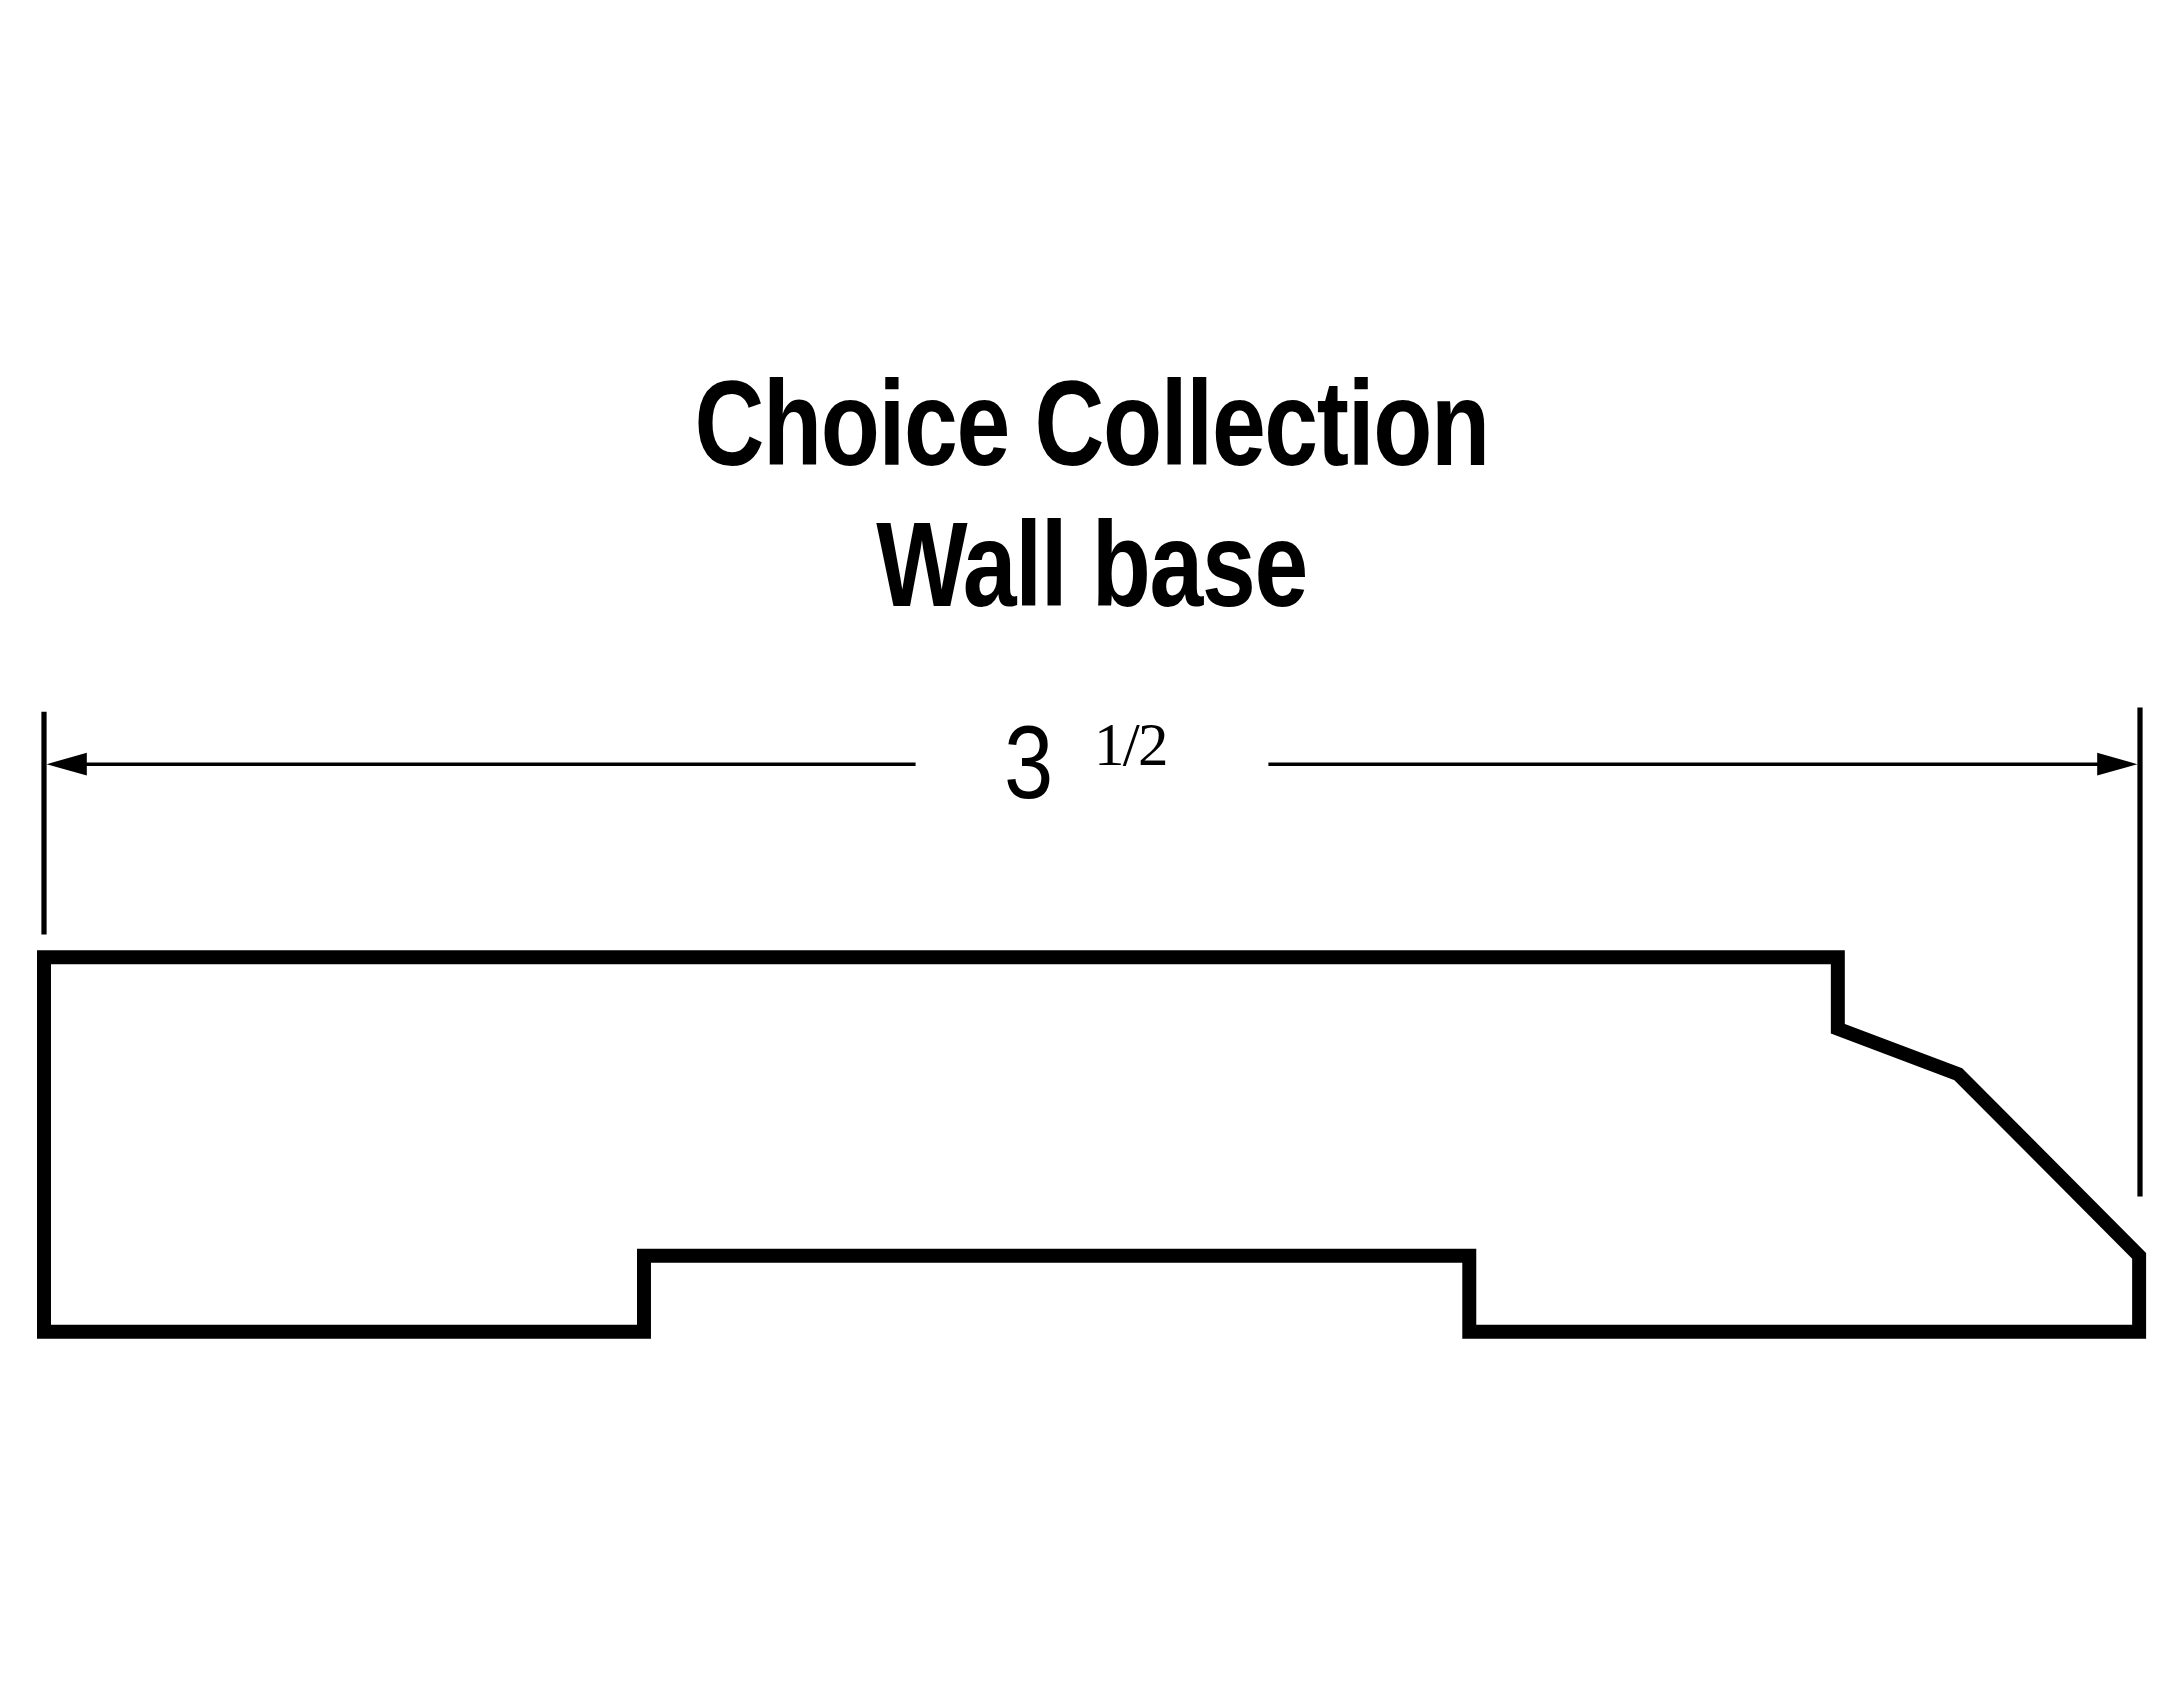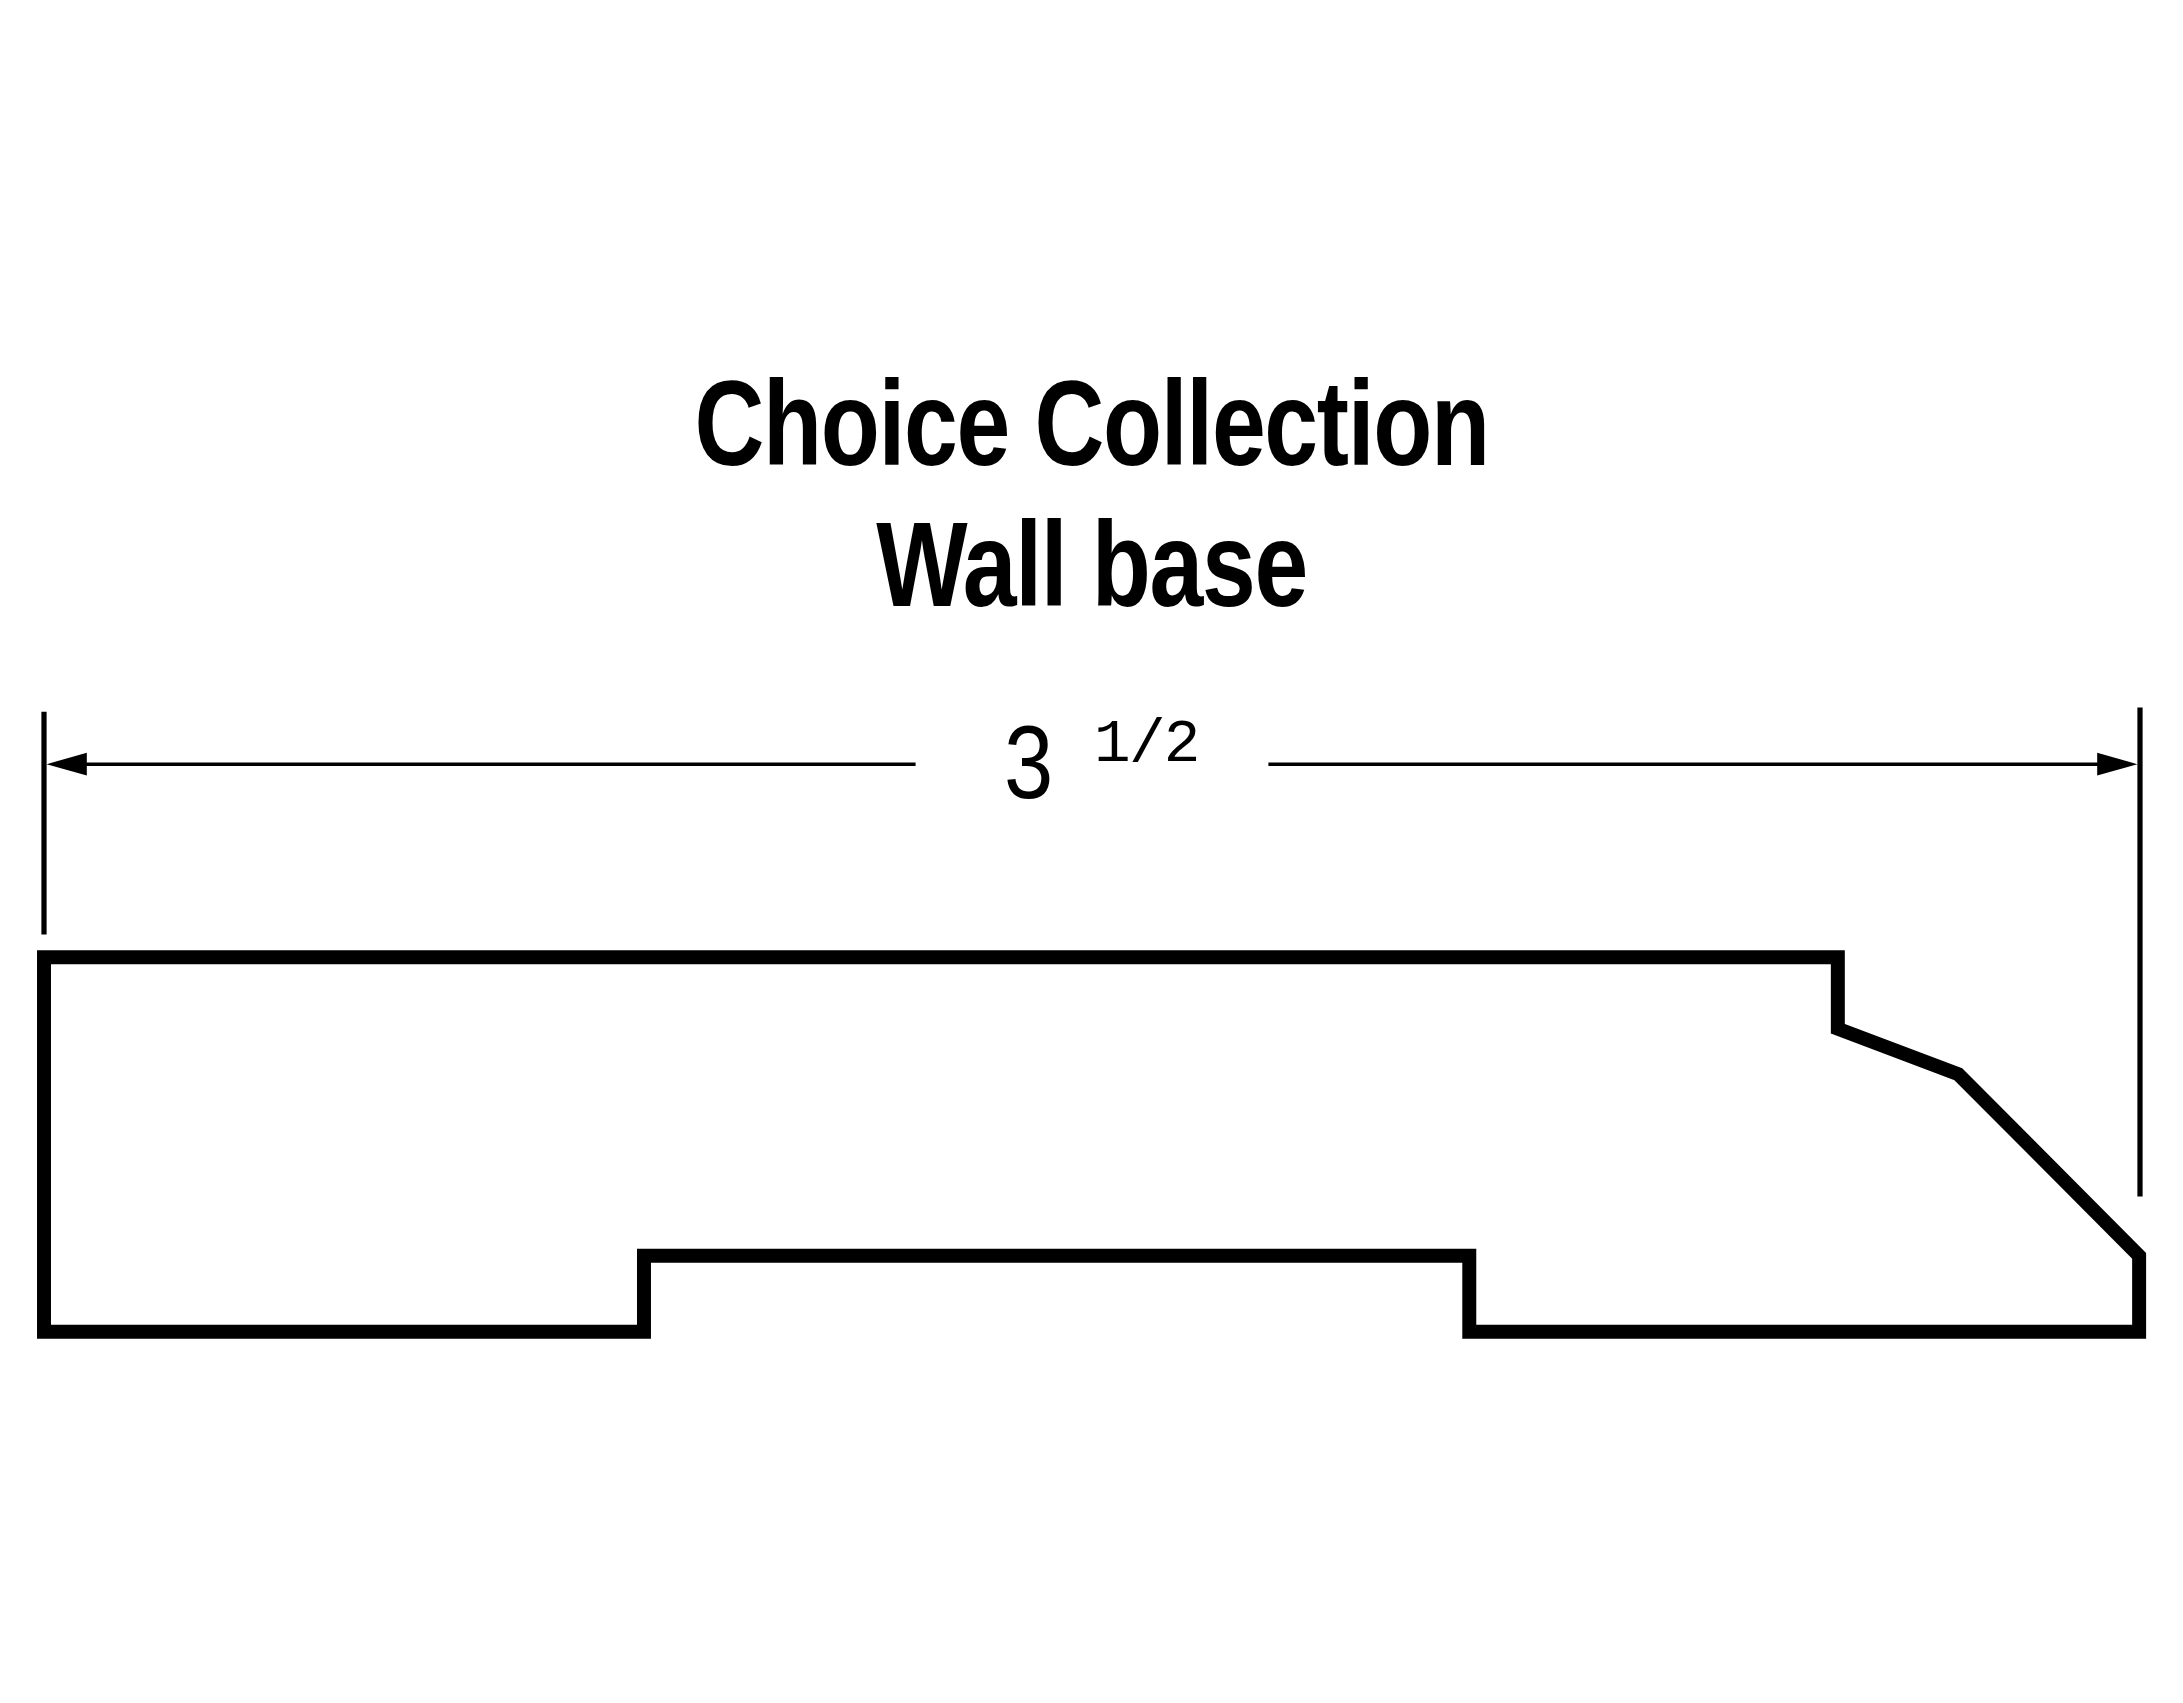--- a/index.html
+++ b/index.html
@@ -39,21 +39,21 @@
       font-size: 103px;
       line-height: 1;
       color: #000000;
       transform-origin: 0 0;
       transform: scaleX(0.86);
     }
     .dim-frac {
       position: absolute;
       left: 1094px;
       top: 714px;
-      font-family: Liberation Mono, monospace;
+      font-family: Liberation Serif, serif;
       font-size: 61px;
       line-height: 1;
       color: #000000;
       letter-spacing: -1.7px;
       white-space: nowrap;
     }
     svg.drawing {
       position: absolute;
       left: 0;
       top: 0;

